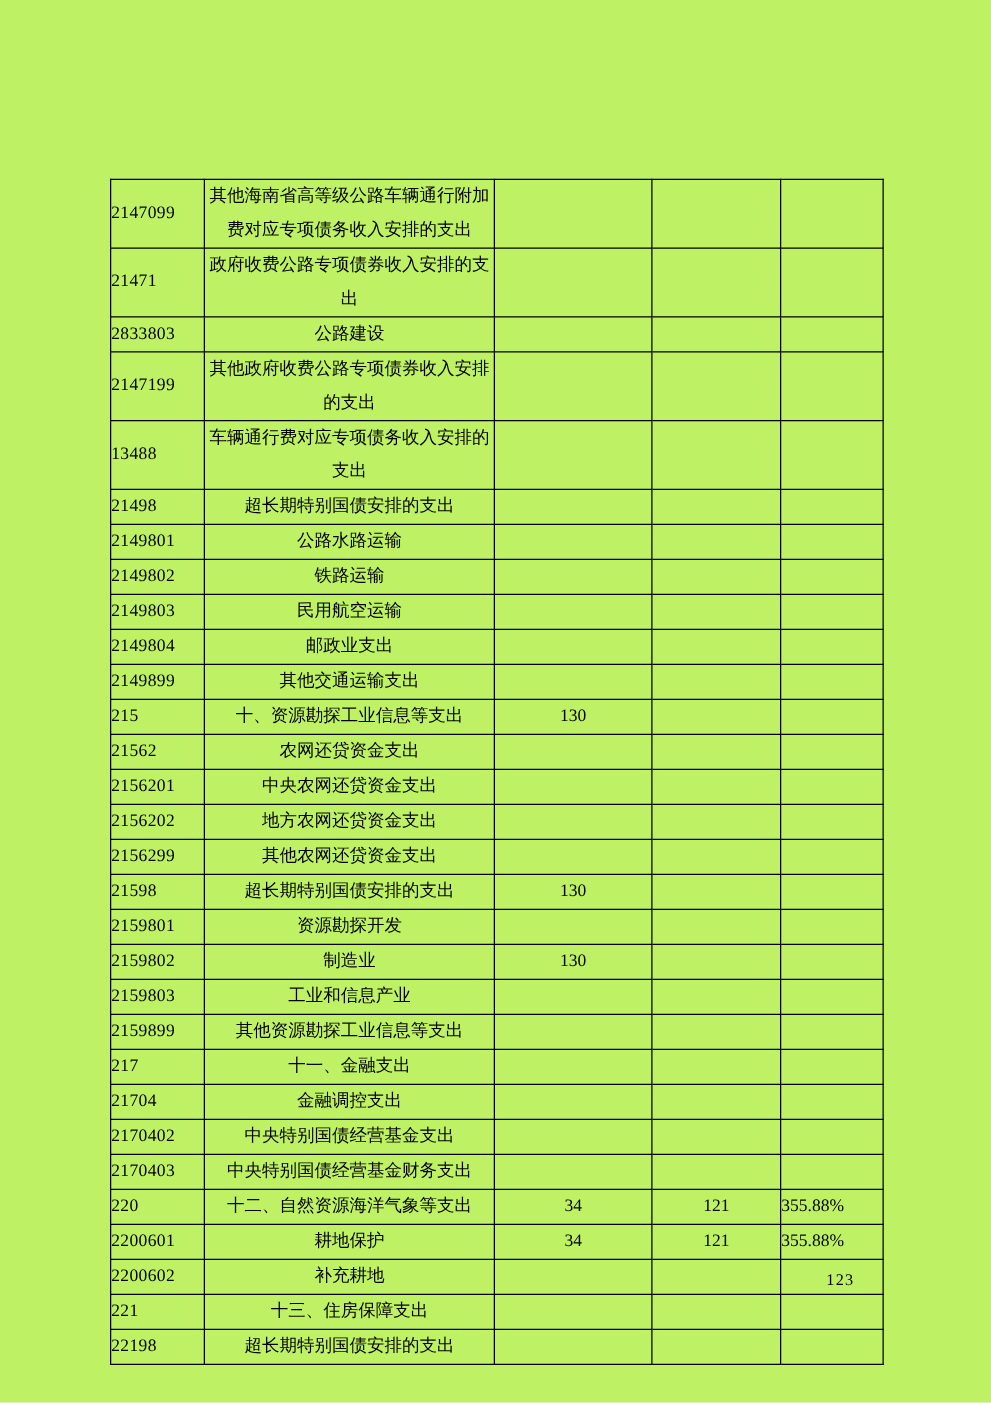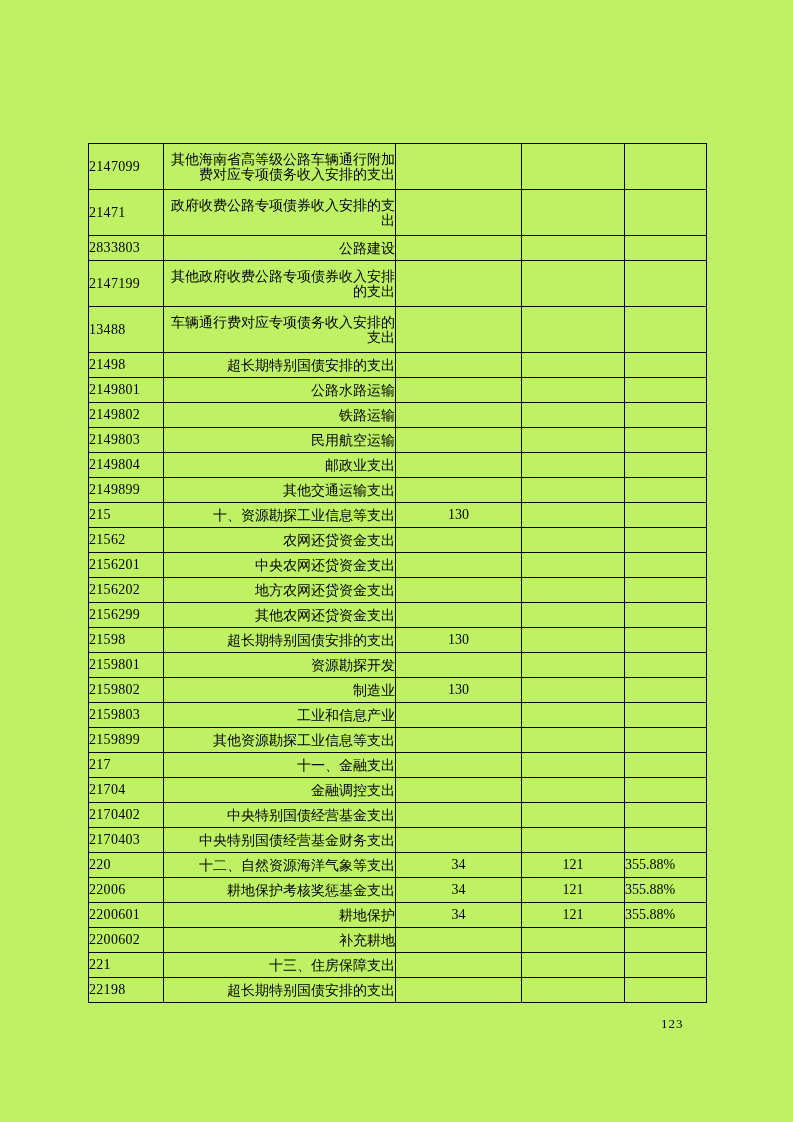--- a/index.html
+++ b/index.html
@@ -37,23 +37,23 @@
   }
   tr.single { height: 25px; }
   tr.tall   { height: 46px; }
   td.code {
     padding-left: 11px;
     letter-spacing: 0.3px;
   }
   td.desc {
     padding: 2px 4px 2px 7px;
     font-size: 13.5px;
-    line-height: 15px;
+    line-height: 27px;
     word-break: break-all;
-    text-align: right;
+    text-align: center;
   }
   td.v1, td.v2 {
     text-align: center;
   }
   td.pct {
     text-align: left;
     padding-right: 9px;
   }
   tr.section td { font-weight: normal; }
   .page-number {
@@ -254,27 +254,20 @@
           <td class="pct"></td>
         </tr>
         <tr class="single section">
           <td class="code">220</td>
           <td class="desc">十二、自然资源海洋气象等支出</td>
           <td class="v1">34</td>
           <td class="v2">121</td>
           <td class="pct">355.88%</td>
         </tr>
         <tr class="single">
-          <td class="code">22006</td>
-          <td class="desc">耕地保护考核奖惩基金支出</td>
-          <td class="v1">34</td>
-          <td class="v2">121</td>
-          <td class="pct">355.88%</td>
-        </tr>
-        <tr class="single">
           <td class="code">2200601</td>
           <td class="desc">耕地保护</td>
           <td class="v1">34</td>
           <td class="v2">121</td>
           <td class="pct">355.88%</td>
         </tr>
         <tr class="single">
           <td class="code">2200602</td>
           <td class="desc">补充耕地</td>
           <td class="v1"></td>

